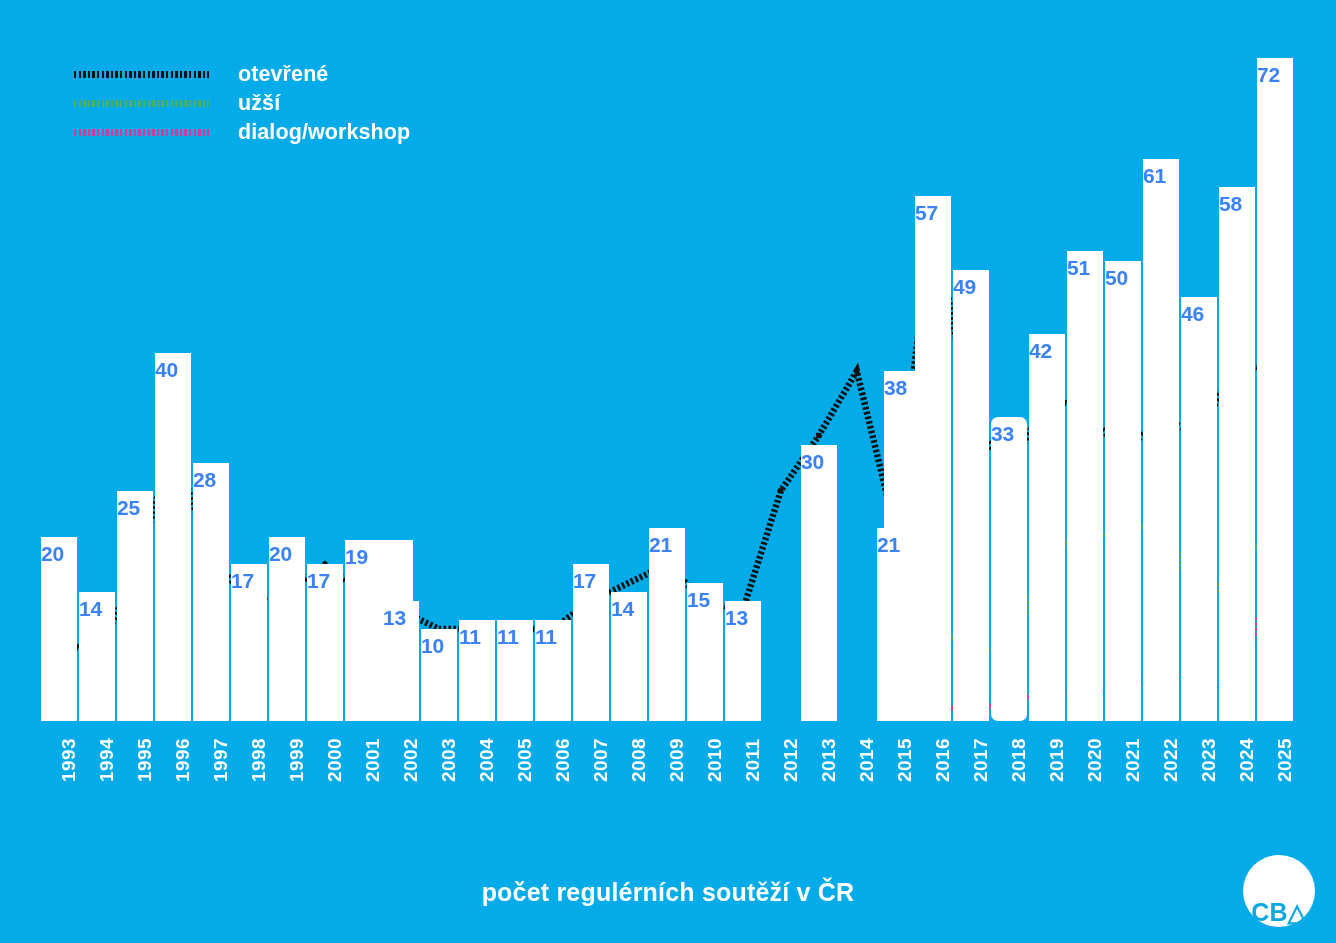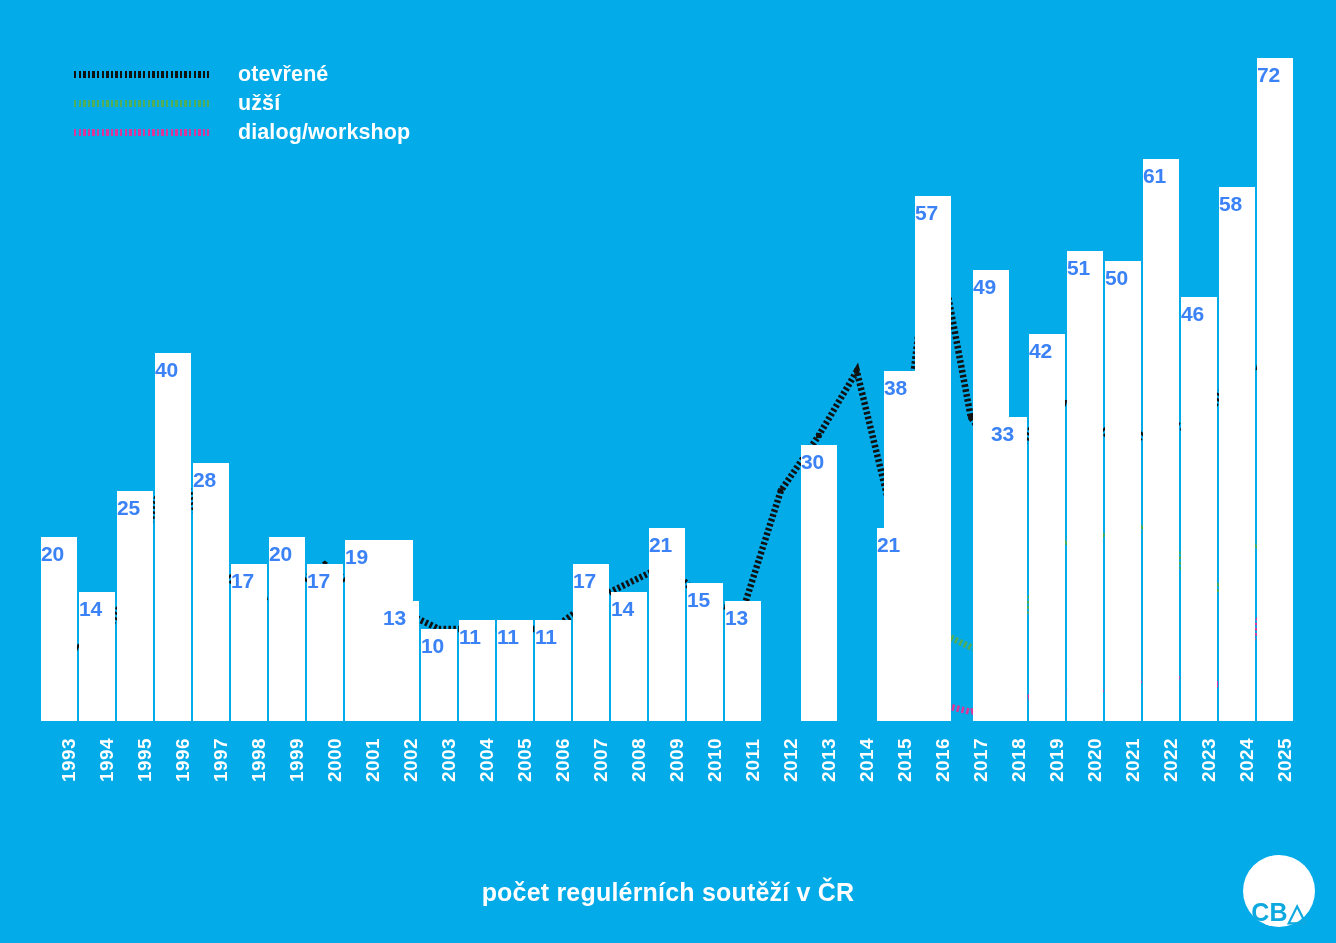--- a/index.html
+++ b/index.html
@@ -253,24 +253,24 @@
     </div>
     <div class="bar" style="left: 798px; height: 349.917px; margin-left: 45px;">
       <div class="bar-value">38</div>
     </div>
     <div class="bar" style="left: 836px; height: 193.375px;">
       <div class="bar-value">21</div>
     </div>
     <div class="bar" style="left: 874px; height: 524.875px;">
       <div class="bar-value">57</div>
     </div>
-    <div class="bar" style="left: 932px; height: 451.208px;">
+    <div class="bar" style="left: 912px; height: 451.208px;">
       <div class="bar-value">49</div>
     </div>
-    <div class="bar" style="left: 950px; height: 303.875px;">
+    <div class="bar" style="left: 950px; height: 303.875px; border-radius: 7px;">
       <div class="bar-value">33</div>
     </div>
     <div class="bar" style="left: 988px; height: 386.75px;">
       <div class="bar-value">42</div>
     </div>
     <div class="bar" style="left: 1026px; height: 469.625px;">
       <div class="bar-value">51</div>
     </div>
     <div class="bar" style="left: 1064px; height: 460.417px;">
       <div class="bar-value">50</div>

